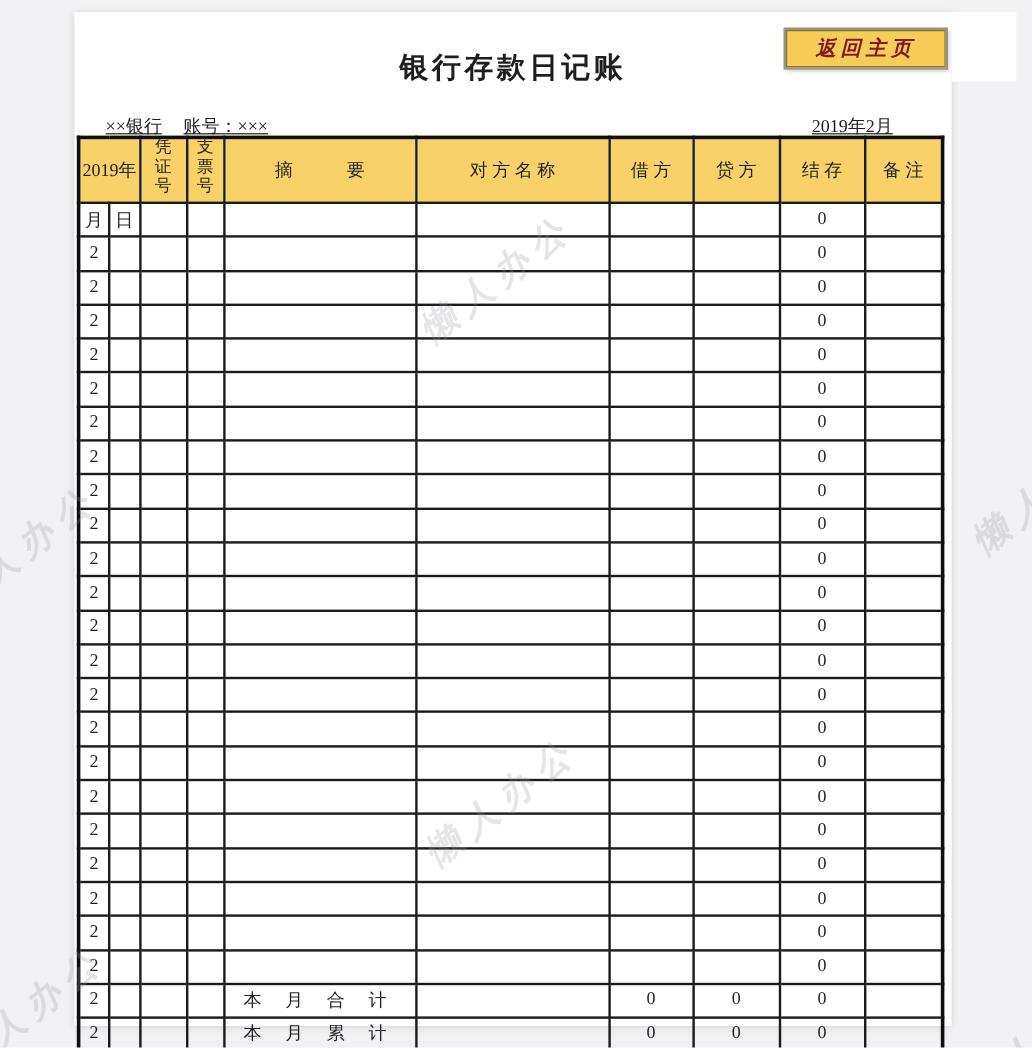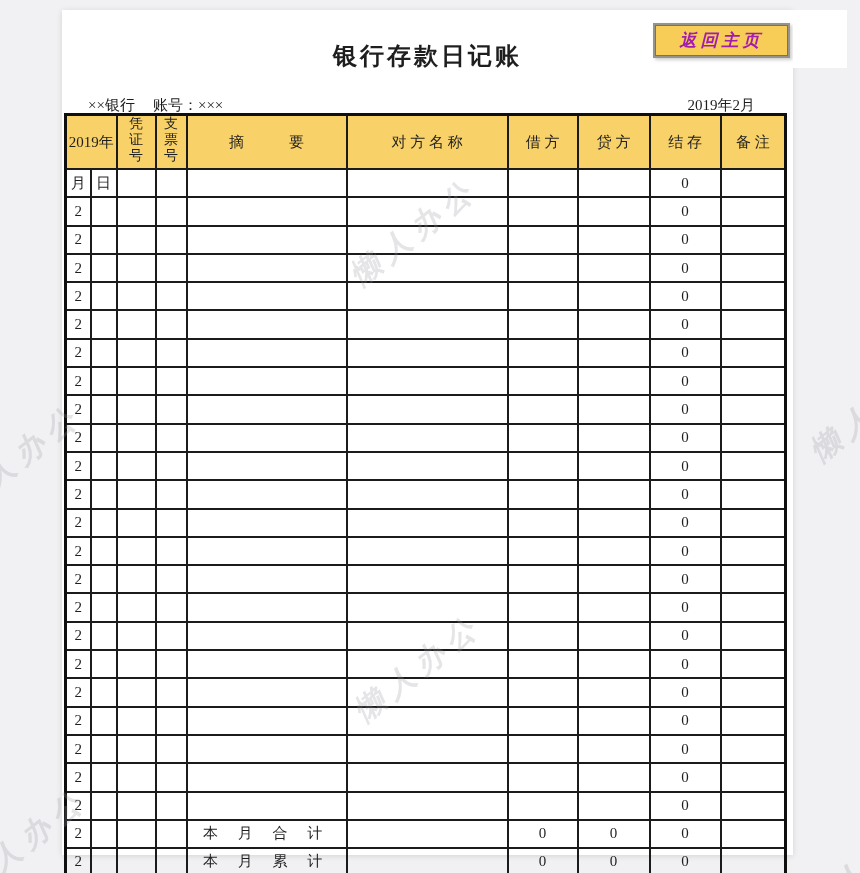--- a/index.html
+++ b/index.html
@@ -17,30 +17,31 @@
     position:absolute;left:793px;top:10px;width:54px;height:58px;
     background:#ffffff;
   }
   .back-button{
     position:absolute;left:591px;top:13px;width:137px;height:35px;
     background:#f7cd57;
     border:2px solid #96948a;
     box-shadow:inset 0 0 0 1px #8a7430, 2px 2px 3px rgba(160,160,160,0.5);
     display:flex;align-items:center;justify-content:center;
     font-size:17px;font-weight:bold;font-style:italic;
-    letter-spacing:4px;color:#a21caf;cursor:pointer;box-sizing:border-box;
+    letter-spacing:4px;color:#7f1d1d;cursor:pointer;box-sizing:border-box;
   }
   .title{
     position:absolute;top:30px;left:0;width:100%;
     text-align:center;font-size:24px;font-weight:bold;letter-spacing:3px;
   }
   .info-line{
-    position:absolute;top:86px;left:26px;right:38px;
+    position:absolute;top:86px;left:26px;right:49px;
     display:flex;justify-content:space-between;align-items:flex-start;
     font-size:15px;
+    text-decoration:underline;
   }
   .info-left span{margin-right:18px;}
   .journal{
     position:absolute;left:2px;top:103px;
     border-collapse:collapse;table-layout:fixed;
     border:3px solid #0f0f0f;
   }
   .journal td,.journal th{
     border:2px solid #1b1b1b;padding:0;text-align:center;
     font-size:15px;font-weight:normal;overflow:hidden;white-space:nowrap;

